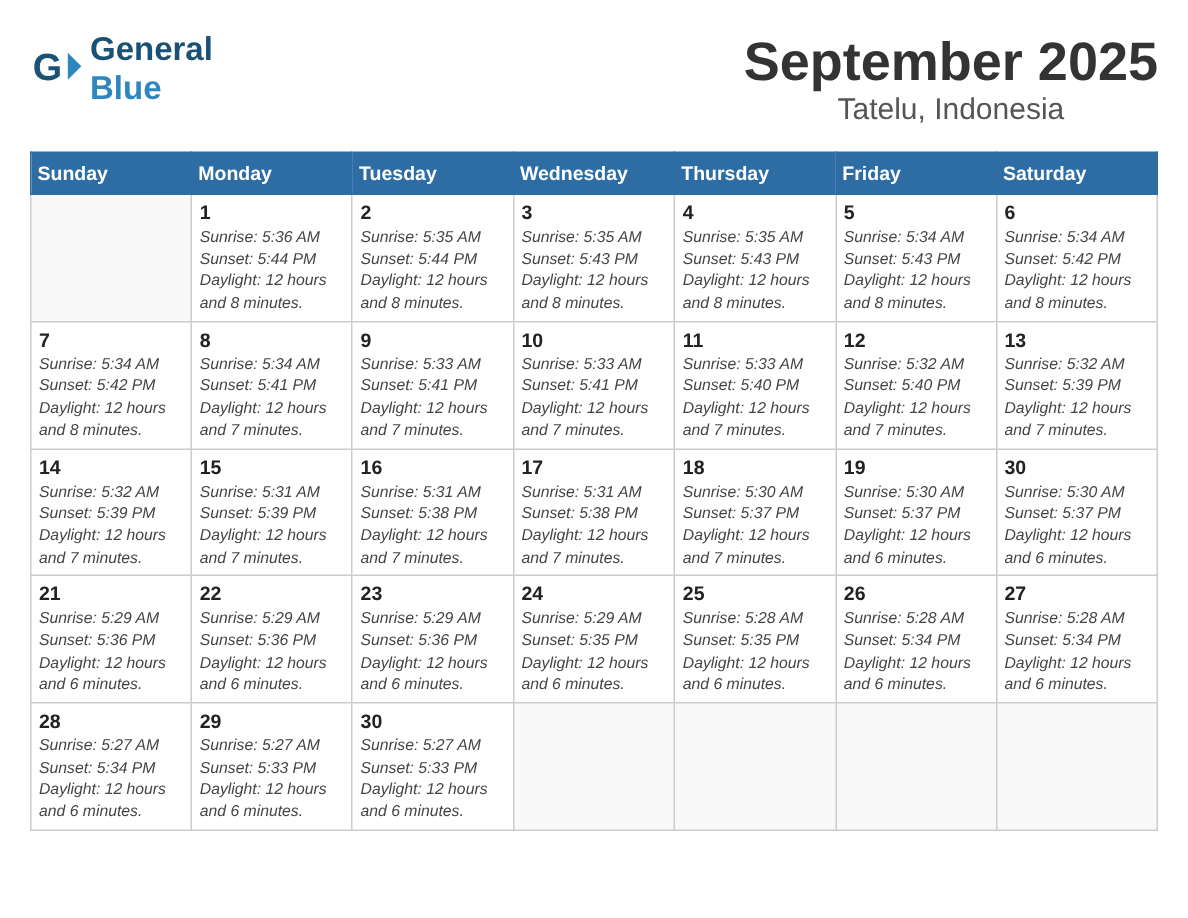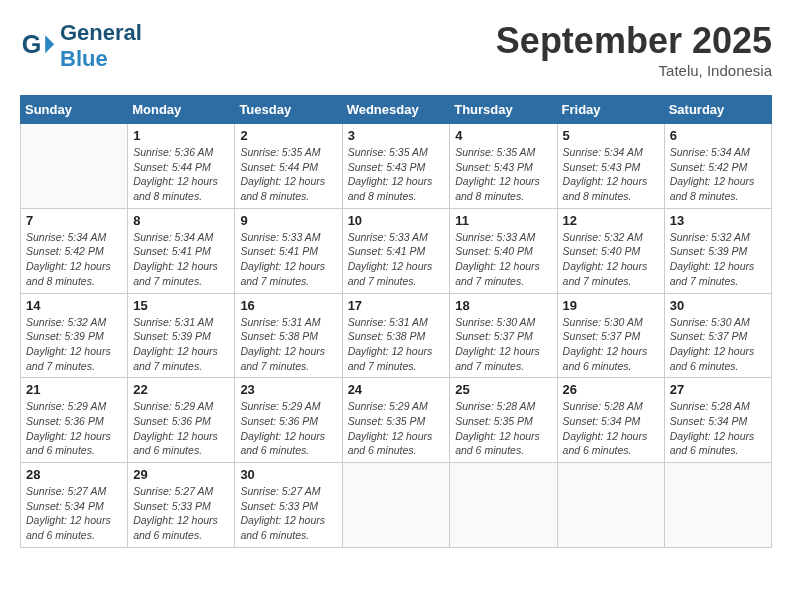--- a/index.html
+++ b/index.html
@@ -24,29 +24,29 @@
       color: #1a5276;
     }
     .logo-general { color: #1a5276; text-align: center; }
     .logo-blue { color: #2e86c1; }
     .logo-icon {
       width: 36px;
       height: 36px;
       margin-right: 4px;
     }
     .title-block {
-      text-align: right;
+      text-align: center;
     }
     .month-title {
       font-size: 36px;
       font-weight: bold;
       color: #333;
     }
     .subtitle {
-      font-size: 15px;
+      font-size: 20px;
       color: #555;
     }
     .calendar {
       width: 100%;
       border-collapse: collapse;
       font-size: 11px;
       margin-top: 16px;
     }
     .calendar th {
       background: #2e6da4;

